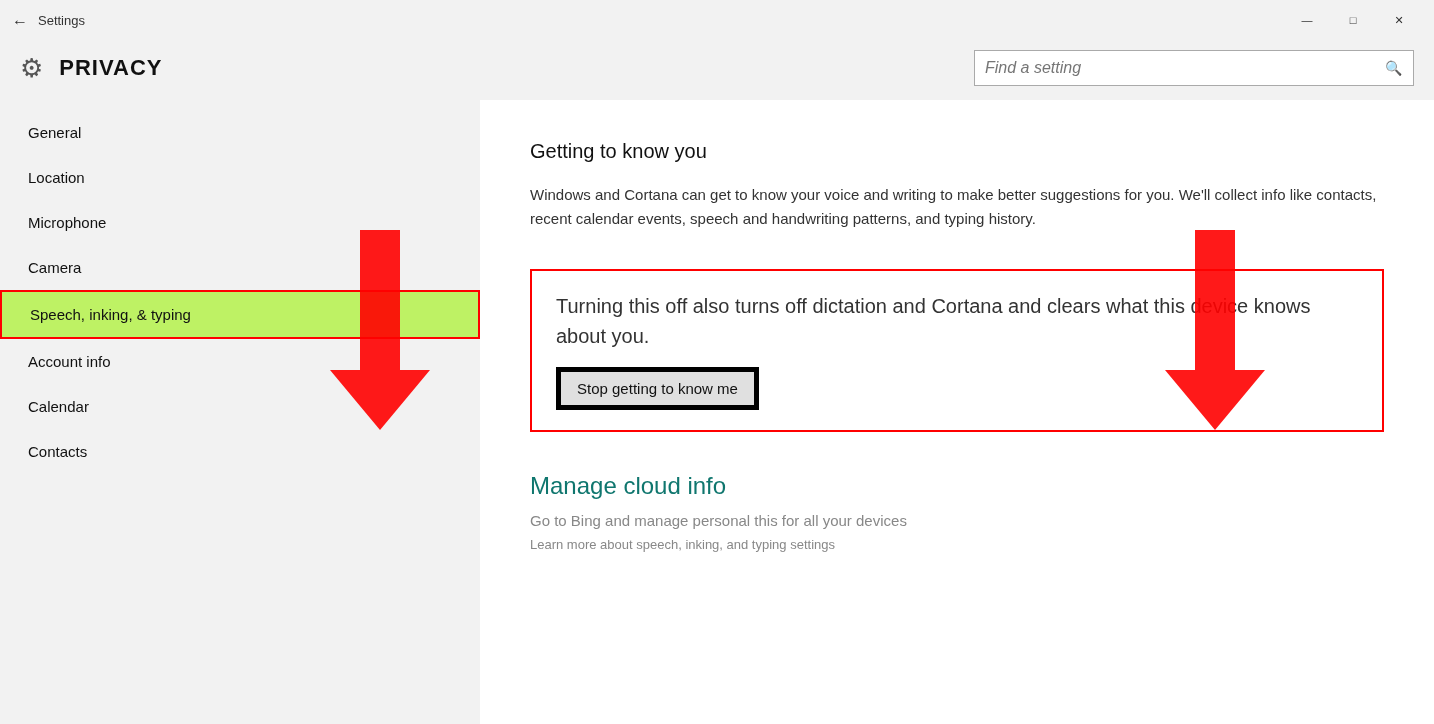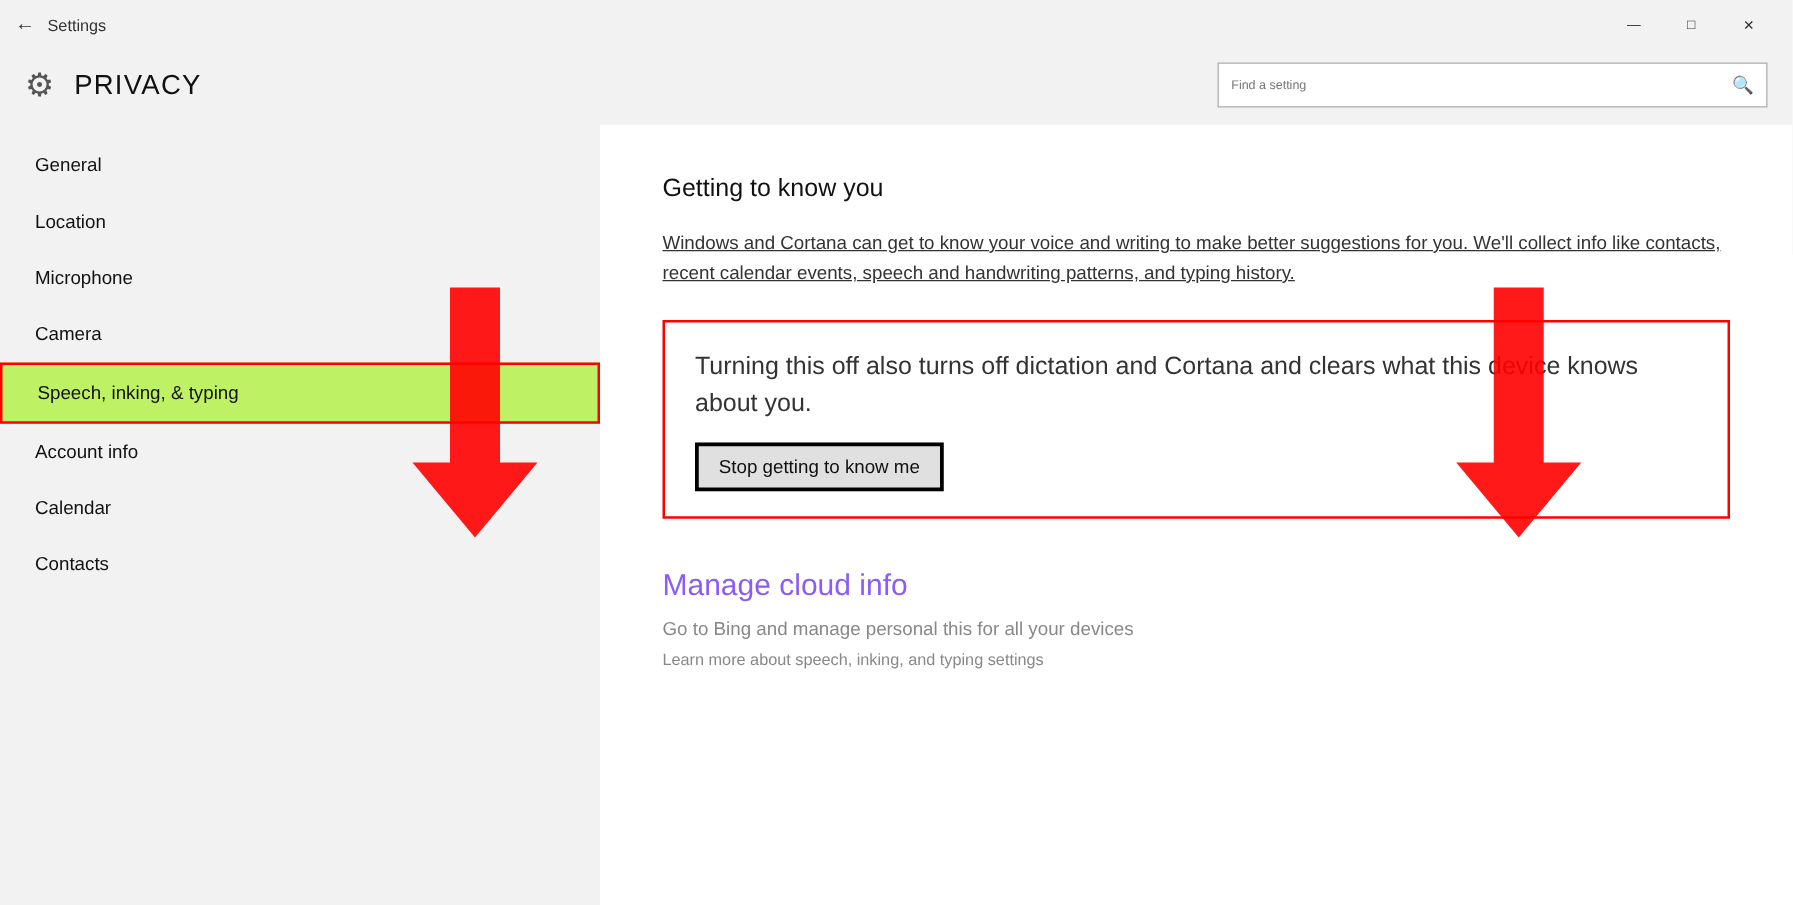--- a/index.html
+++ b/index.html
@@ -18,28 +18,28 @@
       cursor: pointer; font-size: 11px; color: #333; display: flex; align-items: center; justify-content: center;
     }
 
     
     .app-header {
       display: flex; align-items: center; justify-content: space-between;
       background: #f2f2f2; padding: 10px 20px 14px 20px; border-bottom: none;
     }
     .header-left { display: flex; align-items: center; gap: 16px; }
     .gear-icon { font-size: 26px; color: #555; }
-    .privacy-title { font-size: 22px; font-weight: 400; color: #111; letter-spacing: 1px; }
+    .privacy-title { font-size: 22px; font-weight: 700; color: #111; letter-spacing: 1px; }
     .search-box {
       display: flex; align-items: center;
       border: 1px solid #aaa; background: white;
       width: 440px; height: 36px; padding: 0 10px;
     }
     .search-input {
-      border: none; outline: none; flex: 1; font-size: 10px; background: transparent; color: #404040;
+      border: none; outline: none; flex: 1; font-size: 16px; background: transparent; color: #404040; font-style: italic;
     }
     .search-icon { font-size: 14px; color: #555; }
 
     
     .main-area {
       display: flex; flex: 1; overflow: hidden;
     }
 
     
     .sidebar {
@@ -53,37 +53,37 @@
       text-align: center;
     }
 
     
     .content {
       flex: 1; background: white; overflow-y: auto; padding: 40px 50px;
       position: relative;
     }
     .content-section { margin-bottom: 40px; }
     .section-title { font-size: 20px; font-weight: 300; color: #111; margin-bottom: 20px; }
-    .section-body { font-size: 15px; color: #333; line-height: 1.6; margin-bottom: 15px; text-decoration: underline; }
+    .section-body { font-size: 15px; color: #333; line-height: 1.6; margin-bottom: 28px; }
 
     .highlight-box {
       border: 2px solid red;
       padding: 20px 24px;
       background: white;
       margin-top: 10px;
       display: inline-block;
       width: 100%;
     }
     .highlight-box-text { font-size: 20px; color: #333; line-height: 1.5; margin-bottom: 16px; }
     .stop-btn {
-      background: #e0e0e0; border: 3px solid #000000;
+      background: #e0e0e0; border: 5px solid #000000;
       padding: 8px 16px; font-size: 15px; cursor: pointer; color: #111;
     }
 
-    .section-title-2 { font-size: 24px; font-weight: 300; color: #8b5cf6; margin-bottom: 12px; }
+    .section-title-2 { font-size: 24px; font-weight: 300; color: #0f766e; margin-bottom: 12px; }
     .section-muted { font-size: 15px; color: #888; margin-bottom: 8px; }
     .section-link { font-size: 13px; color: #888; }
 
     
     .content::-webkit-scrollbar { width: 8px; }
     .content::-webkit-scrollbar-track { background: #f2f2f2; }
     .content::-webkit-scrollbar-thumb { background: #ccc; }
 
     
     .annotation-container { position: absolute; top: 0; left: 0; width: 100%; height: 100%; pointer-events: none; z-index: 100; }

